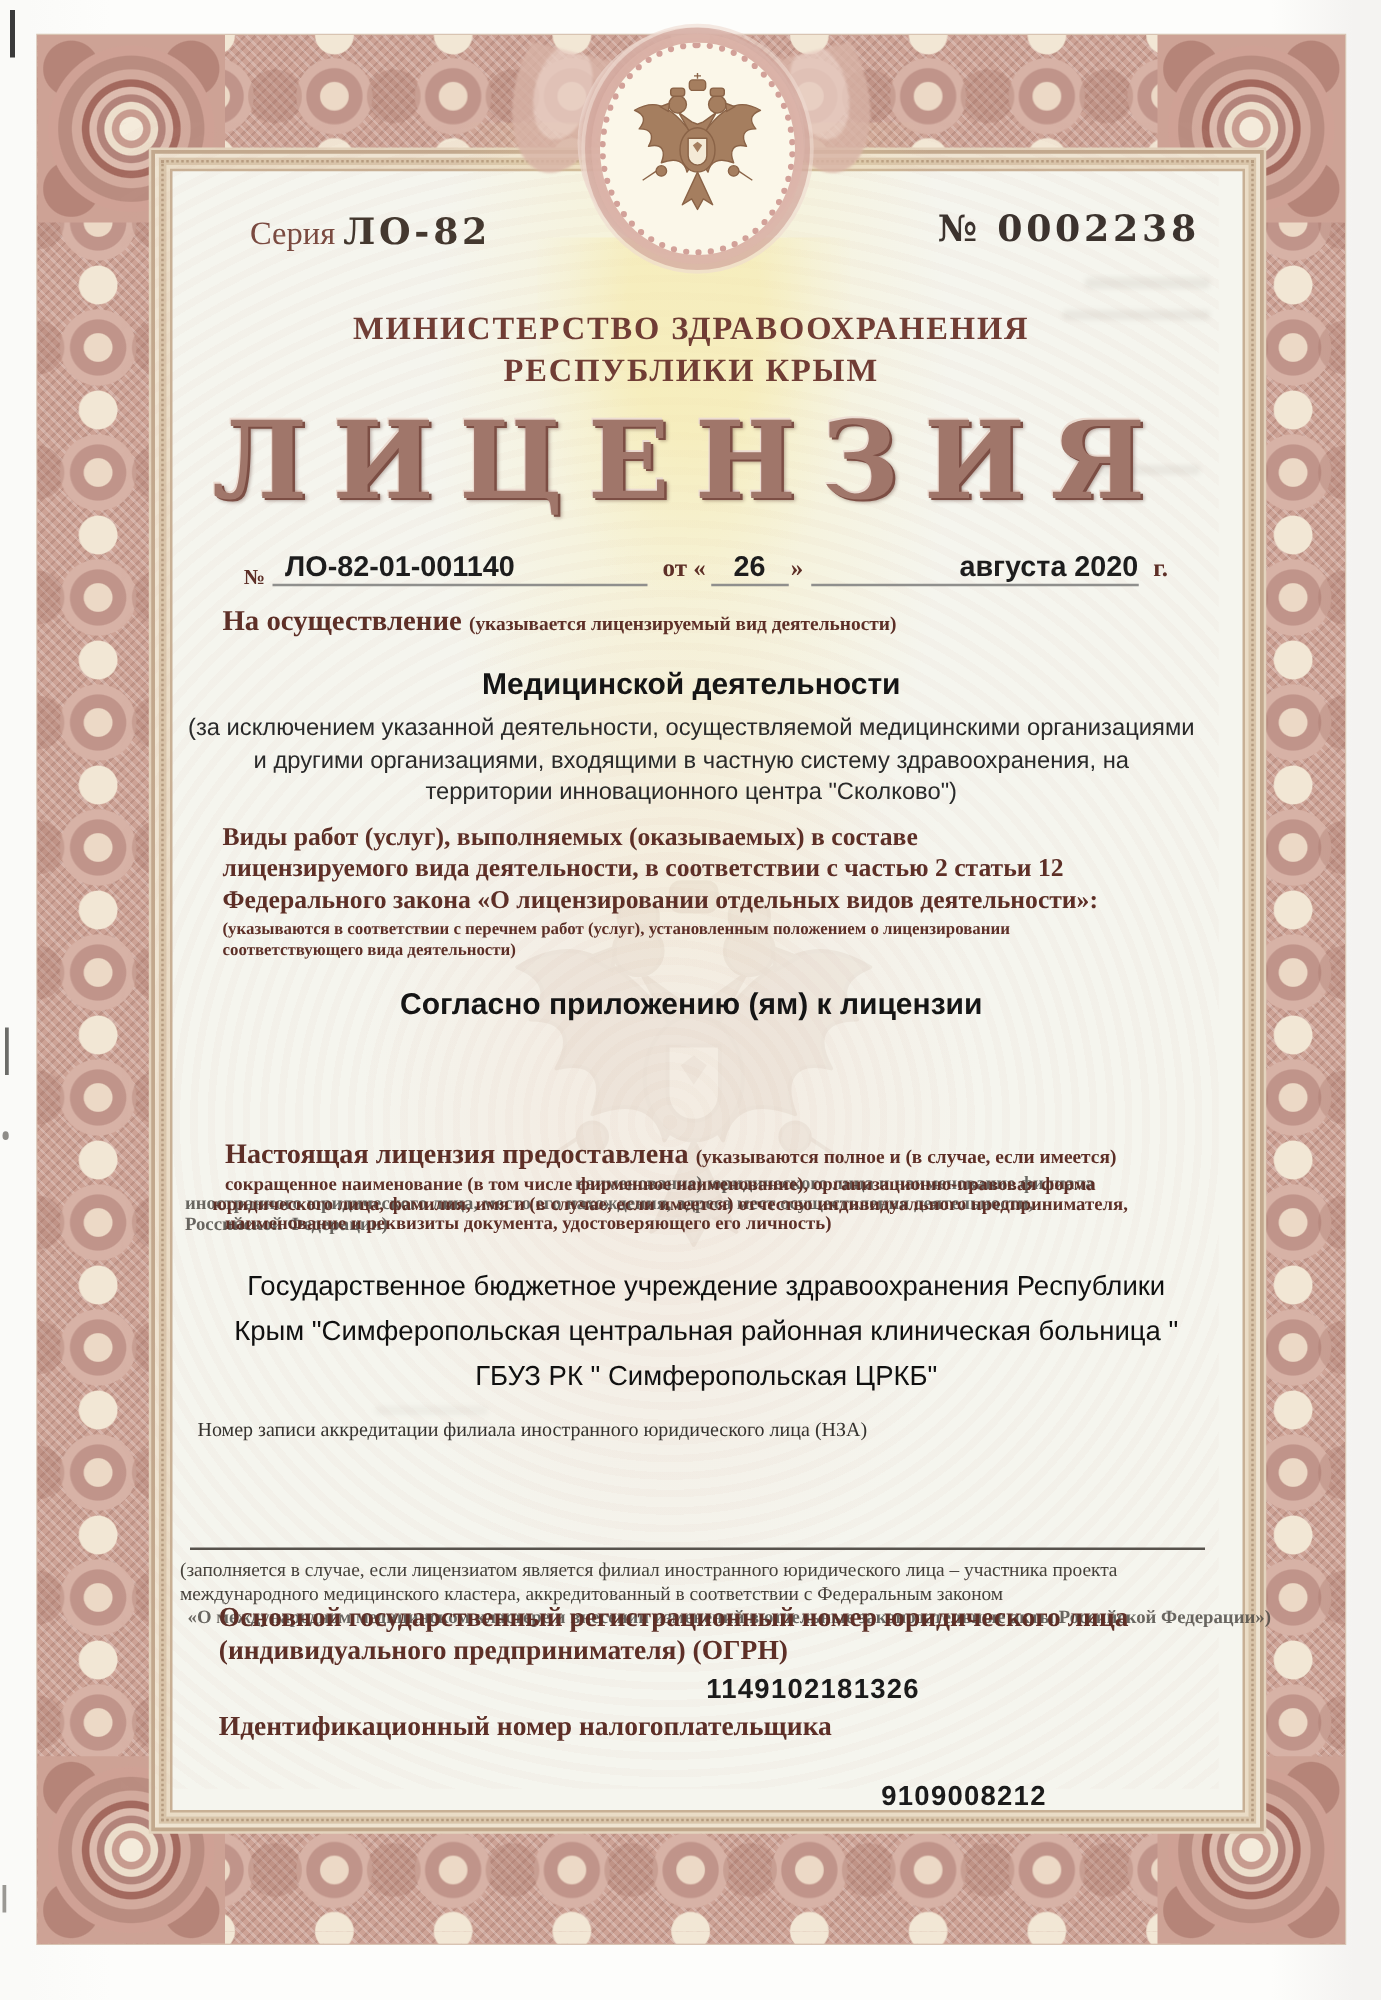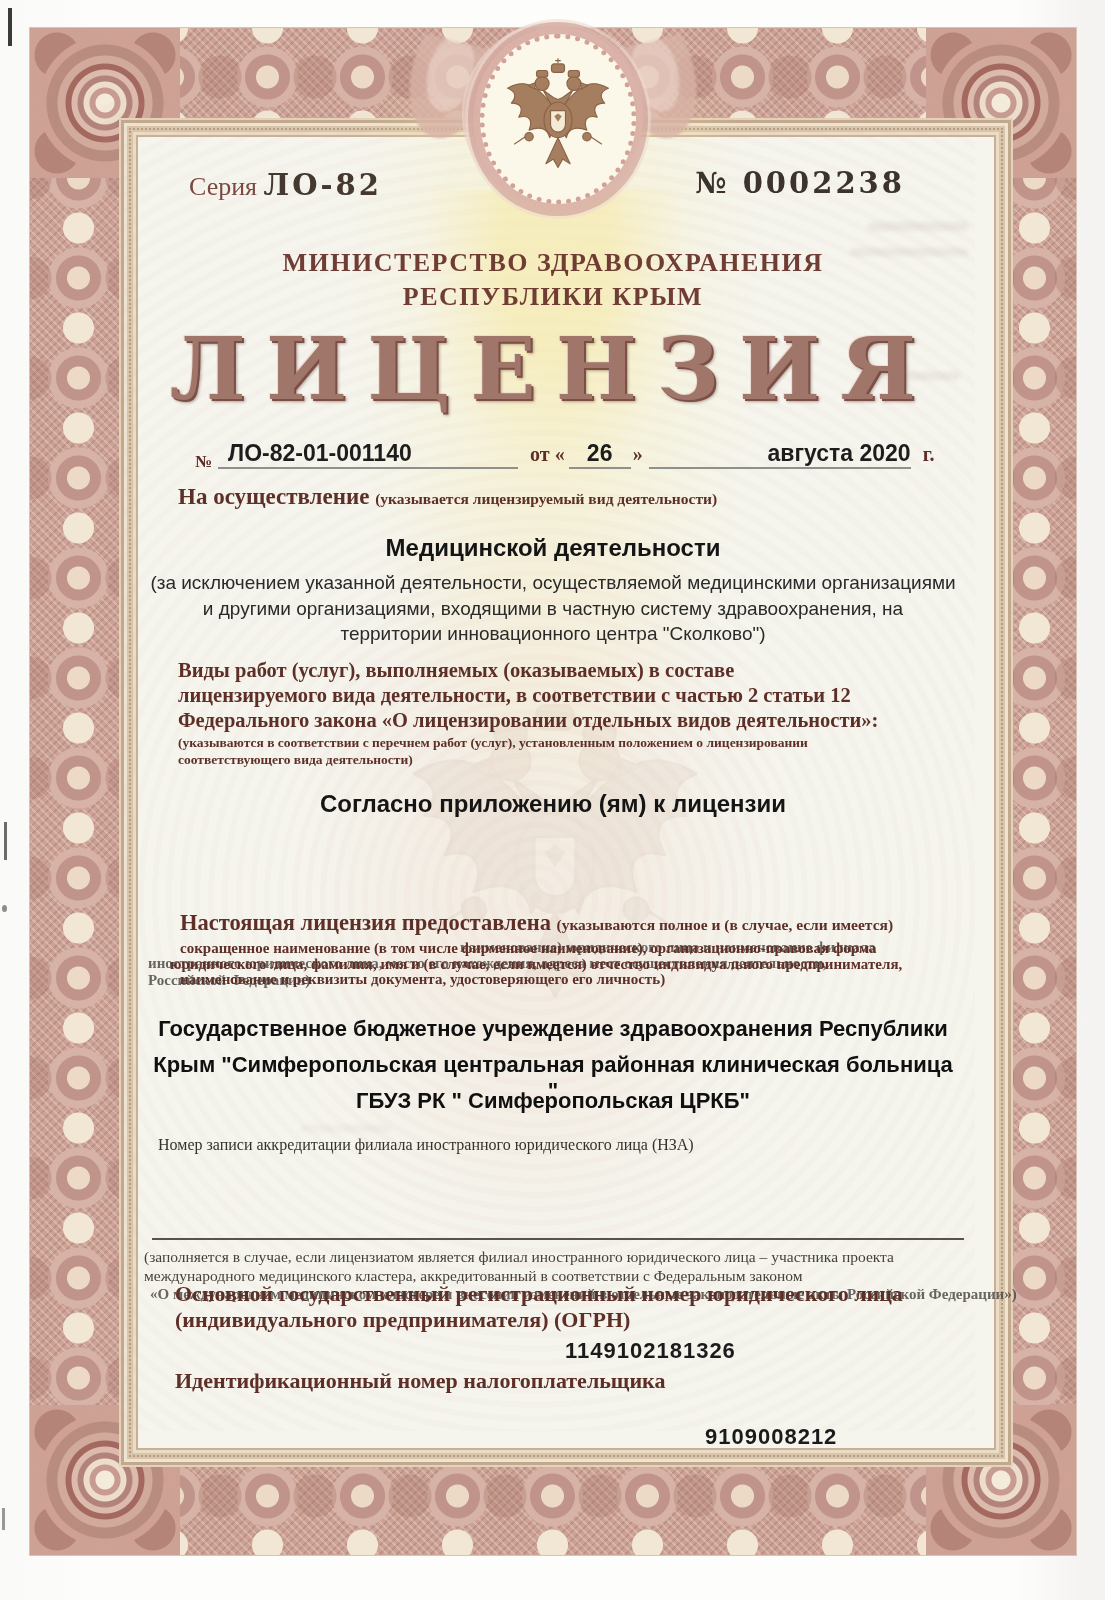--- a/index.html
+++ b/index.html
@@ -71,23 +71,23 @@
     background:radial-gradient(ellipse at 50% 20%,rgba(246,232,160,.45) 0 30%,rgba(246,232,160,.15) 55%,rgba(0,0,0,0) 75%);}
 
   .watermark{position:absolute;left:395px;top:690px;width:320px;height:340px;opacity:.07;}
 
   
   .abs{position:absolute;}
   .center{left:150px;width:806px;text-align:center;}
   .serif-brown{color:#5d2f27;font-weight:bold;font-family:"Liberation Serif","DejaVu Serif",serif;}
   .sans{font-family:"Liberation Sans","DejaVu Sans",sans-serif;}
 
-  .series-row{top:168px;left:189px;font-size:26px;color:#7a4a40;white-space:nowrap;}
+  .series-row{top:168px;left:200px;font-size:26px;color:#7a4a40;white-space:nowrap;}
   .series-value{font-family:"DejaVu Serif",serif;font-weight:bold;color:#44382f;letter-spacing:3px;font-size:29px;}
-  .cert-no{top:166px;left:640px;width:320px;text-align:center;font-family:"DejaVu Serif",serif;font-weight:bold;font-size:29px;color:#3c332e;letter-spacing:3px;}
+  .cert-no{top:166px;left:640px;width:320px;text-align:right;font-family:"DejaVu Serif",serif;font-weight:bold;font-size:29px;color:#3c332e;letter-spacing:3px;}
 
   .ministry{font-weight:bold;font-size:26px;color:#703d35;letter-spacing:1.5px;}
   .ministry-1{top:248px;} .ministry-2{top:282px;}
 
   .big-title{top:318px;font-family:"DejaVu Serif",serif;font-weight:bold;font-size:86px;letter-spacing:20px;color:#a0766a;
     text-shadow:2px 2px 0 #7c4e44,3px 3px 3px rgba(60,20,15,.35),-1px -1px 0 #ecdcd2;}
 
   .license-row{top:440px;left:195px;width:740px;display:flex;align-items:baseline;white-space:nowrap;}
   .lr-no{font-size:17px;color:#5d2f27;font-weight:bold;margin-right:6px;position:relative;top:6px;}
   .lr-cell{border-bottom:2px solid #8f8f8d;}
@@ -112,21 +112,21 @@
 
   .appendix{top:790px;font-size:24px;font-weight:bold;color:#151515;}
 
   .grantee-lead{top:910px;left:180px;font-size:22.5px;white-space:nowrap;}
   .grantee-note-inline{font-size:15.5px;}
   .gnote{left:180px;font-size:15px;white-space:nowrap;}
   .gn-2{top:940px;} .gn-3{top:956px;left:170px;} .gn-4{top:971px;}
   .ghost{opacity:.8;filter:blur(.4px);color:#45423d;font-weight:bold;font-size:15px;white-space:nowrap;}
   .gh-2{top:939px;left:440px;margin-left:20px;} .gh-3{top:955px;left:148px;} .gh-4{top:972px;left:148px;}
 
-  .org-line{font-size:22px;font-weight:bold;color:#101010;}
+  .org-line{font-size:22px;font-weight:normal;color:#101010;margin-left:12px;}
   .org-1{top:1016px;} .org-2{top:1052px;} .org-3{top:1088px;}
 
   .nza-label{top:1136px;left:158px;font-size:16px;color:#35322e;white-space:nowrap;}
   .rule{top:1238px;left:152px;width:812px;border-top:2px solid #57524c;height:0;}
   .nza-note{left:144px;font-size:15.5px;color:#46413b;white-space:nowrap;}
   .nn-1{top:1248px;} .nn-2{top:1267px;width:812px;text-align:justify;}
   .nza-ghost{top:1286px;left:150px;font-size:15px;}
 
   .ogrn-label{left:175px;font-size:22px;white-space:nowrap;}
   .ogrn-1{top:1281px;} .ogrn-2{top:1307px;}

